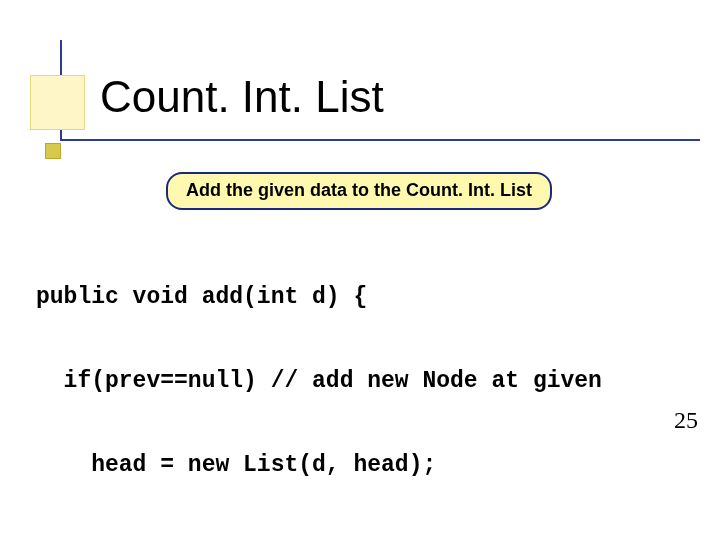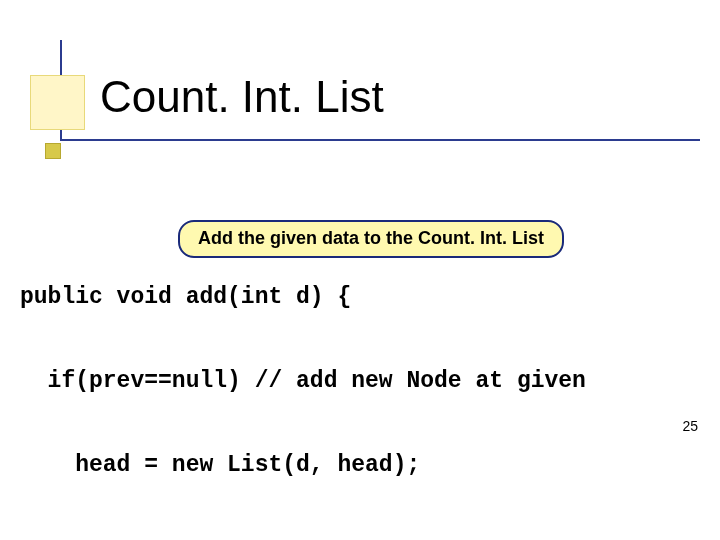--- a/index.html
+++ b/index.html
@@ -61,54 +61,54 @@
     left: 100px;
     font-size: 44px;
     font-weight: 400;
     color: #000;
     font-family: Arial, Helvetica, sans-serif;
     white-space: pre;
   }
   .annotation-box {
     position: absolute;
     top: 172px;
-    left: 178px;
+    left: 166px;
     background: #fff9b0;
     border: 2px solid #1a2a7a;
     border-radius: 16px;
     padding: 6px 18px 7px 18px;
     font-size: 18px;
     font-weight: 700;
     color: #000;
     white-space: pre;
     font-family: Arial, Helvetica, sans-serif;
-    margin-top: 48px;
   }
   .code {
     position: absolute;
     top: 227px;
     left: 20px;
     right: 20px;
     font-family: "Courier New", Courier, monospace;
     font-size: 23px;
     font-weight: bold;
     line-height: 28px;
     color: #000;
     white-space: pre;
   }
   .code span {
     display: block;
+    margin-left: 16px;
   }
   .pagenum {
     position: absolute;
     bottom: 12px;
     right: 22px;
-    font-size: 14px;
+    font-size: 24px;
     color: #000;
-    font-family: Liberation Sans, sans-serif;
+    font-family: Liberation Serif, serif;
   }
 </style>
 </head>
 <body>
 
 <div class="slide">
 
   <div class="vline"></div>
   <div class="deco-big"></div>
   <div class="hline"></div>

